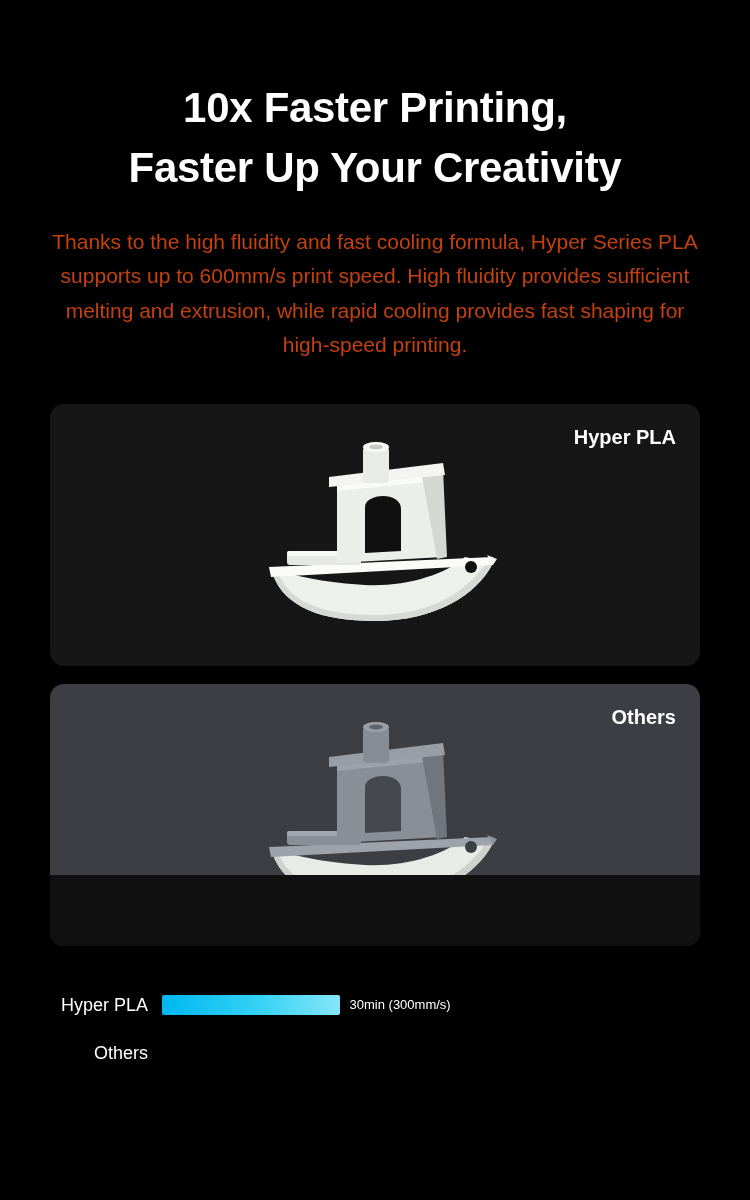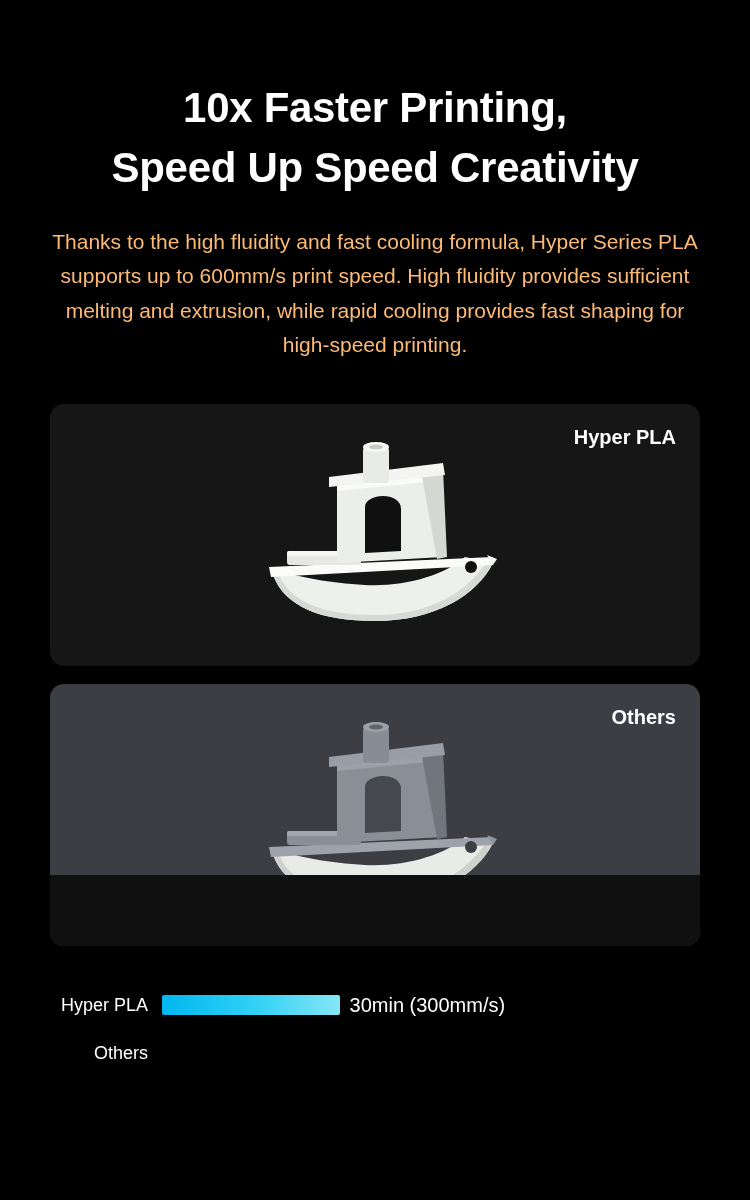--- a/index.html
+++ b/index.html
@@ -28,21 +28,21 @@
     letter-spacing: -0.3px;
     color: #ffffff;
   }
   .headline .line { display: block; }
 
   .subcopy {
     text-align: center;
     padding: 28px 50px 0 50px;
     font-size: 21px;
     line-height: 1.63;
-    color: #fdba74;
+    color: #c2410c;
     font-weight: 400;
   }
 
   
   .cards {
     margin-top: 42px;
     padding: 0 50px;
   }
   .card {
     position: relative;
@@ -116,35 +116,35 @@
   }
   .bar-fill.others {
     width: 91%;
     background: linear-gradient(90deg, #00a8ea 0%, #28c8f2 40%, #8fe4ee 75%, #d8f6f2 100%);
   }
   .bar-value {
     position: absolute;
     top: 0;
     height: 20px;
     line-height: 20px;
-    font-size: 20px;
+    font-size: 13px;
     color: #ffffff;
     white-space: nowrap;
   }
   .bar-value.hyper-val { left: calc(33% + 10px); }
   .bar-value.others-val { left: calc(91% + 10px); }
 </style>
 </head>
 <body>
 
 <div class="page">
 
   <h1 class="headline">
     <span class="line">10x Faster Printing,</span>
-    <span class="line">Speed Up Speed Creativity</span>
+    <span class="line">Faster Up Your Creativity</span>
   </h1>
 
   <p class="subcopy">Thanks to the high fluidity and fast cooling formula, Hyper Series PLA supports up to 600mm/s print speed. High fluidity provides sufficient melting and extrusion, while rapid cooling provides fast shaping for high-speed printing.</p>
 
   <div class="cards">
 
     <div class="card card-hyper">
       <span class="card-label">Hyper PLA</span>
       <div class="boat-wrap">
         <svg width="300" height="220" viewBox="0 0 300 220" aria-hidden="true">

